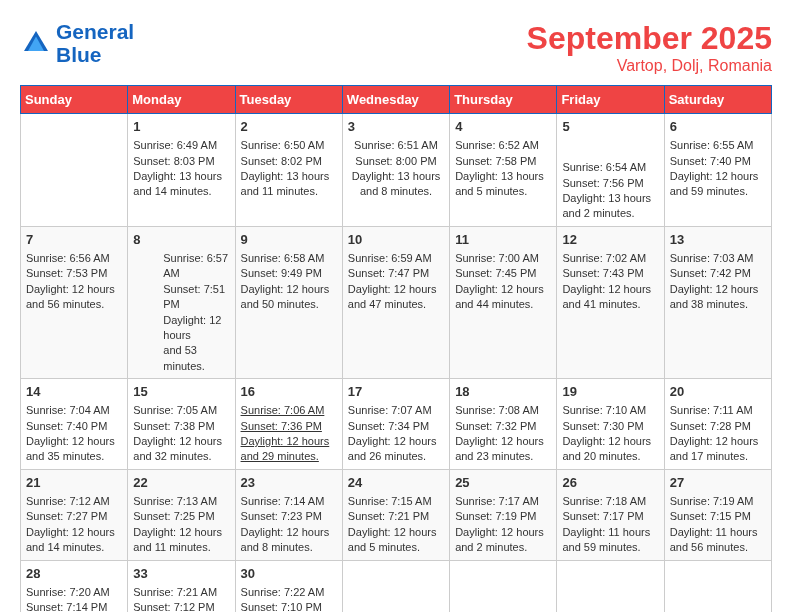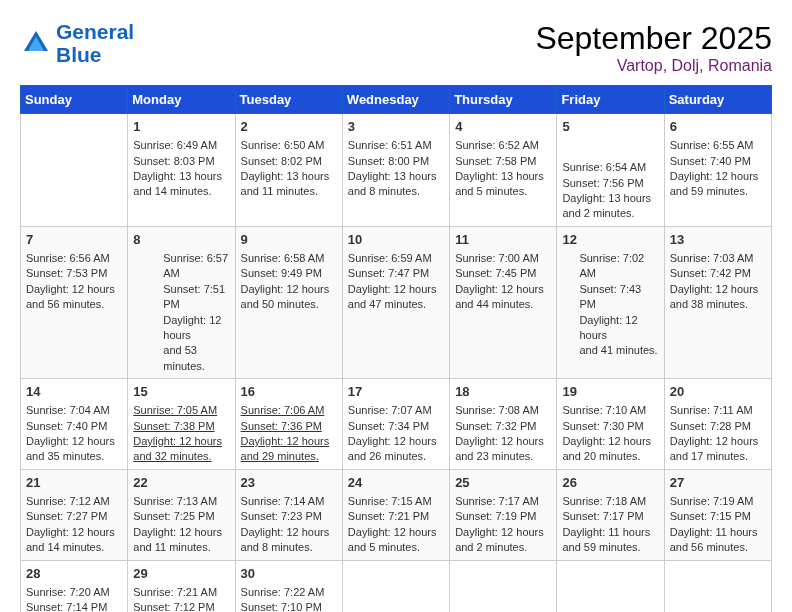--- a/index.html
+++ b/index.html
@@ -32,34 +32,34 @@
     }
     .logo-icon {
       width: 32px;
       height: 32px;
     }
     .title-block {
       text-align: right;
     }
     .month-title {
       font-size: 32px;
-      font-weight: normal;
-      color: #000000;
+      font-weight: bold;
+      color: #ef4444;
     }
     .subtitle {
       font-size: 16px;
-      color: #701a75;
+      color: #ef4444;
     }
     table {
       width: 100%;
       border-collapse: collapse;
       font-size: 11px;
     }
     thead tr th {
-      background: #1d4ed8;
+      background: #ef4444;
       color: #fff;
       padding: 6px 4px;
       text-align: left;
       font-size: 13px;
       font-weight: bold;
       border: 1px solid #1565c0;
     }
     tbody tr td {
       vertical-align: top;
       padding: 4px 5px;
@@ -130,21 +130,21 @@
         </td>
         <td>
           <div class="day-number">2</div>
           <div class="day-info" style="white-space: pre-line;">Sunrise: 6:50 AM
 Sunset: 8:02 PM
 Daylight: 13 hours
 and 11 minutes.</div>
         </td>
         <td>
           <div class="day-number">3</div>
-          <div class="day-info" style="white-space: pre-line;">Sunrise: 6:51 AM
+          <div class="day-info" style="white-space: pre-line; text-align: center;">Sunrise: 6:51 AM
 Sunset: 8:00 PM
 Daylight: 13 hours
 and 8 minutes.</div>
         </td>
         <td>
           <div class="day-number">4</div>
           <div class="day-info" style="white-space: pre-line;">Sunrise: 6:52 AM
 Sunset: 7:58 PM
 Daylight: 13 hours
 and 5 minutes.</div>
@@ -195,21 +195,21 @@
         </td>
         <td>
           <div class="day-number">11</div>
           <div class="day-info" style="white-space: pre-line;">Sunrise: 7:00 AM
 Sunset: 7:45 PM
 Daylight: 12 hours
 and 44 minutes.</div>
         </td>
         <td>
           <div class="day-number">12</div>
-          <div class="day-info" style="white-space: pre-line; margin-left: 17px;">Sunrise: 7:02 AM
+          <div class="day-info" style="white-space: pre-line;">Sunrise: 7:02 AM
 Sunset: 7:43 PM
 Daylight: 12 hours
 and 41 minutes.</div>
         </td>
         <td>
           <div class="day-number">13</div>
           <div class="day-info" style="white-space: pre-line;">Sunrise: 7:03 AM
 Sunset: 7:42 PM
 Daylight: 12 hours
 and 38 minutes.</div>
@@ -218,21 +218,21 @@
       <tr>
         <td>
           <div class="day-number">14</div>
           <div class="day-info" style="white-space: pre-line;">Sunrise: 7:04 AM
 Sunset: 7:40 PM
 Daylight: 12 hours
 and 35 minutes.</div>
         </td>
         <td>
           <div class="day-number">15</div>
-          <div class="day-info" style="white-space: pre-line; text-decoration: underline;">Sunrise: 7:05 AM
+          <div class="day-info" style="white-space: pre-line;">Sunrise: 7:05 AM
 Sunset: 7:38 PM
 Daylight: 12 hours
 and 32 minutes.</div>
         </td>
         <td>
           <div class="day-number">16</div>
           <div class="day-info" style="white-space: pre-line; text-decoration: underline;">Sunrise: 7:06 AM
 Sunset: 7:36 PM
 Daylight: 12 hours
 and 29 minutes.</div>
@@ -319,21 +319,21 @@
       </tr>
       <tr>
         <td>
           <div class="day-number">28</div>
           <div class="day-info" style="white-space: pre-line;">Sunrise: 7:20 AM
 Sunset: 7:14 PM
 Daylight: 11 hours
 and 53 minutes.</div>
         </td>
         <td>
-          <div class="day-number">29</div>
+          <div class="day-number">33</div>
           <div class="day-info" style="white-space: pre-line;">Sunrise: 7:21 AM
 Sunset: 7:12 PM
 Daylight: 11 hours
 and 50 minutes.</div>
         </td>
         <td>
           <div class="day-number">30</div>
           <div class="day-info" style="white-space: pre-line;">Sunrise: 7:22 AM
 Sunset: 7:10 PM
 Daylight: 11 hours

